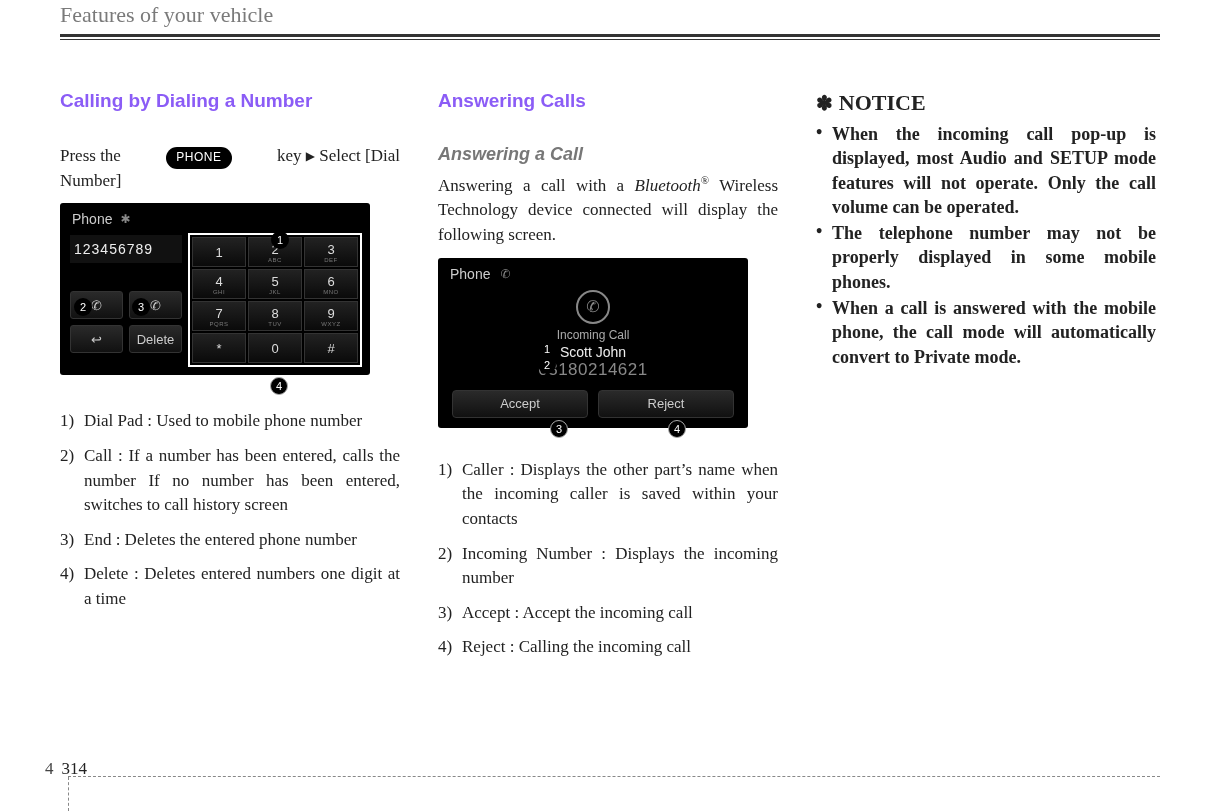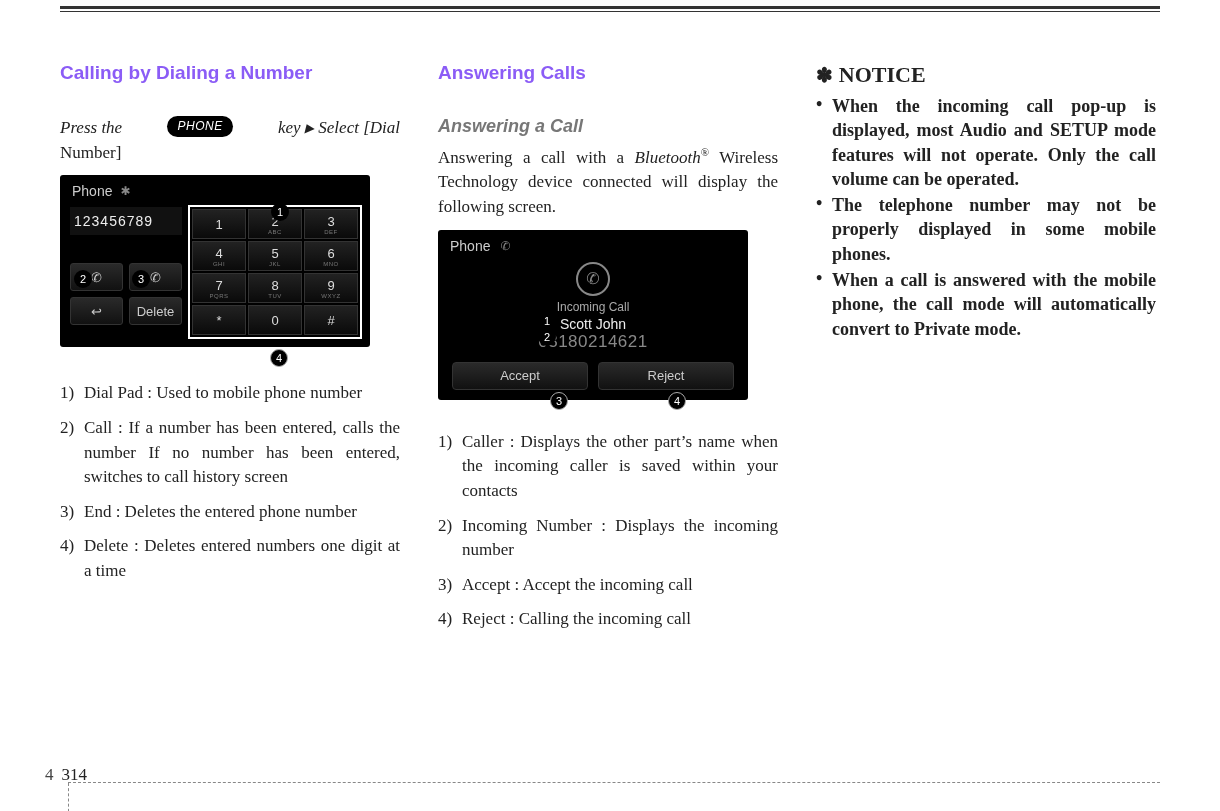--- a/index.html
+++ b/index.html
@@ -4,21 +4,21 @@
 <style>
   * { box-sizing: border-box; margin: 0; padding: 0; }
   html, body { width: 1220px; height: 811px; background: #fff; font-family: Georgia, "Times New Roman", serif; color: #222; }
   .page { width: 1220px; height: 811px; position: relative; padding: 0 60px; }
   .header-title { font-size: 22px; color: #7a7a7a; padding-top: 2px; }
   .header-rule { height: 6px; margin-top: 6px; border-top: 3px solid #333; border-bottom: 1px solid #333; }
   .columns { display: flex; gap: 38px; margin-top: 50px; }
   .col { width: 340px; }
   h2.sect { font-family: Arial, Helvetica, sans-serif; font-weight: bold; font-size: 19px; color: #8b5cf6; margin-bottom: 32px; }
   .press-line { font-size: 17px; line-height: 1.45; margin-bottom: 10px; }
-  .press-line .justify { display: flex; justify-content: space-between; align-items: flex-start; font-style: italic; }
+  .press-line .justify { display: flex; justify-content: space-between; align-items: flex-end; }
   .pill { display: inline-block; background: #000; color: #fff; font-family: Arial, Helvetica, sans-serif; font-size: 12px; padding: 2px 10px; border-radius: 11px; letter-spacing: 0.5px; }
   .arrow { display:inline-block; font-size: 12px; vertical-align: middle; }
   .screenshot-wrap { position: relative; width: 310px; margin-bottom: 24px; }
   .screenshot { width: 310px; background: #000; border-radius: 3px; padding: 6px 6px 6px 6px; color: #ddd; font-family: Arial, sans-serif; }
   .phone-hdr { display:flex; align-items:center; gap:8px; font-size:14px; color:#ccc; padding: 2px 6px 4px 6px; }
   .bt-icon { color:#888; font-size:12px; }
   .dial-body { display:flex; }
   .dial-left { width:120px; padding:4px; }
   .dial-disp { background:#111; color:#eee; font-size:14px; padding:6px 4px; letter-spacing:1px; }
   .dial-ctrl { display:flex; gap:6px; margin-top:28px; }
@@ -60,20 +60,21 @@
   .footer-page { position:absolute; left:45px; bottom:-2px; display:flex; align-items:center; gap:8px; font-size:17px; }
   .footer-page .sec { color:#444; }
   .footer-vert { position:absolute; left:68px; bottom:-34px; width:0; height:34px; border-left:1px dashed #888; }
 </style>
 </head>
 <body>
 
 <div class="page">
 
   <div>
+    <div class="header-title">Features of your vehicle</div>
     <div class="header-rule"></div>
   </div>
 
   <div class="columns">
 
     <div class="col">
       <h2 class="sect">Calling by Dialing a Number</h2>
 
       <div class="press-line">
         <div class="justify">

